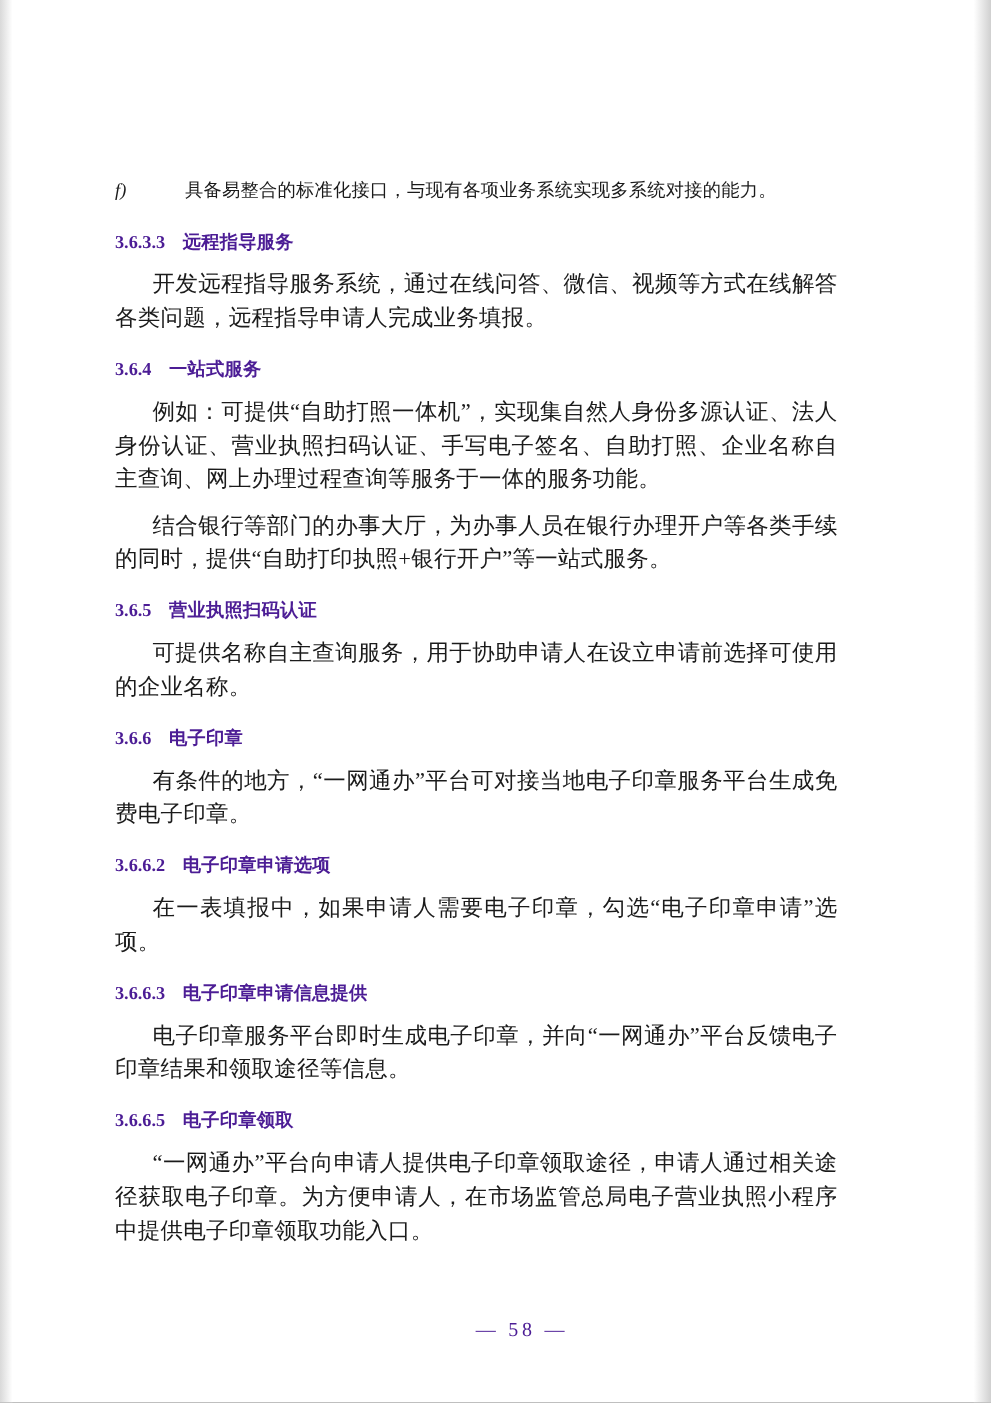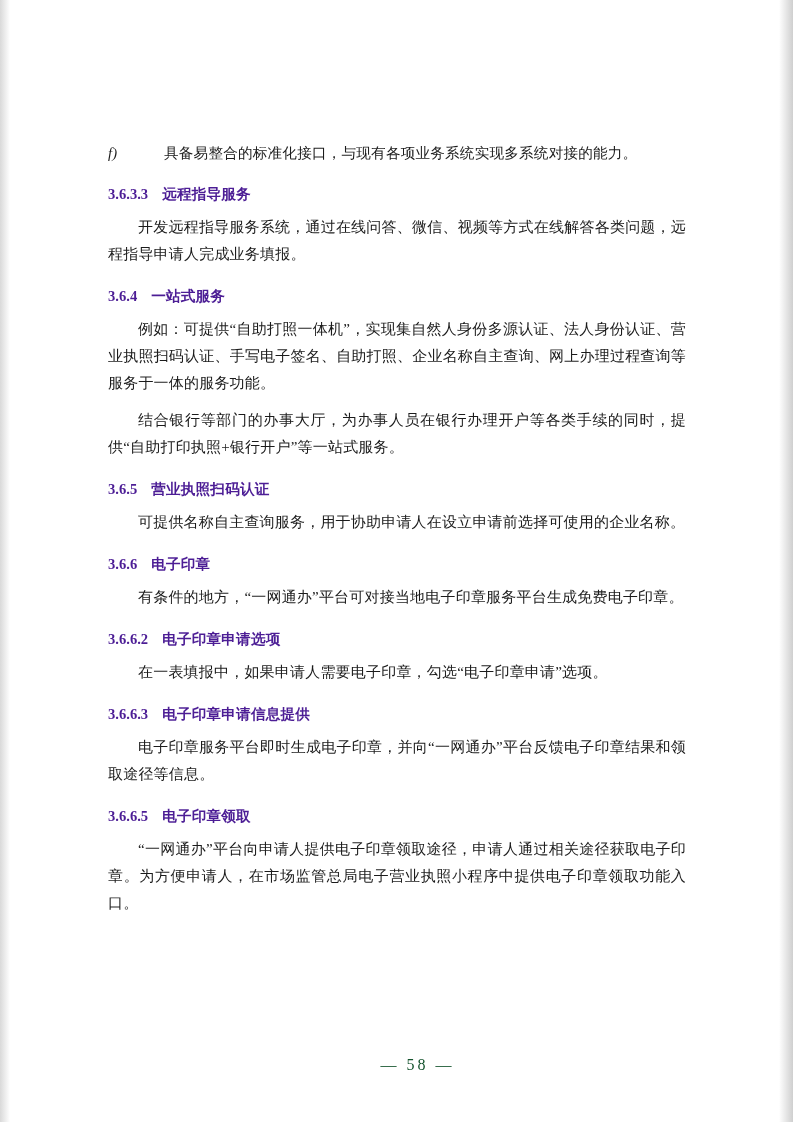--- a/index.html
+++ b/index.html
@@ -31,21 +31,21 @@
   .page::after {
     content: "";
     position: absolute;
     right: 0; top: 0; bottom: 0;
     width: 14px;
     background: linear-gradient(to left, #cfcfcf, #ffffff);
     pointer-events: none;
   }
   .content {
     position: absolute;
-    left: 108px;
+    left: 92px;
     top: 140px;
     width: 578px;
   }
   .list-item {
     font-size: 14.6px;
     line-height: 26px;
     color: #1b1b1b;
     margin: 0 0 10px 0;
     padding-left: 56px;
     text-indent: -56px;
@@ -72,40 +72,40 @@
   }
   h3.heading .num {
     font-weight: bold;
     margin-right: 14px;
     letter-spacing: 0;
   }
   h3.heading.sub4 .num {
     margin-right: 14px;
   }
   p.para {
-    font-size: 15px;
+    font-size: 18px;
     line-height: 27px;
     color: #1b1b1b;
     margin: 0 0 10px 0;
     text-indent: 30px;
     text-align: justify;
     text-justify: inter-ideograph;
     letter-spacing: 0.2px;
   }
   p.para.tight {
     margin-bottom: 8px;
   }
   .page-number {
     position: absolute;
     left: 0;
     right: 0;
     bottom: 48px;
     text-align: center;
     font-size: 16px;
-    color: #14532d;
+    color: #4c1d95;
     letter-spacing: 3px;
     font-family: "Liberation Serif", serif;
     padding-left: 42px;
   }
 </style>
 </head>
 <body>
 
 <div class="page">
   <div class="content">

